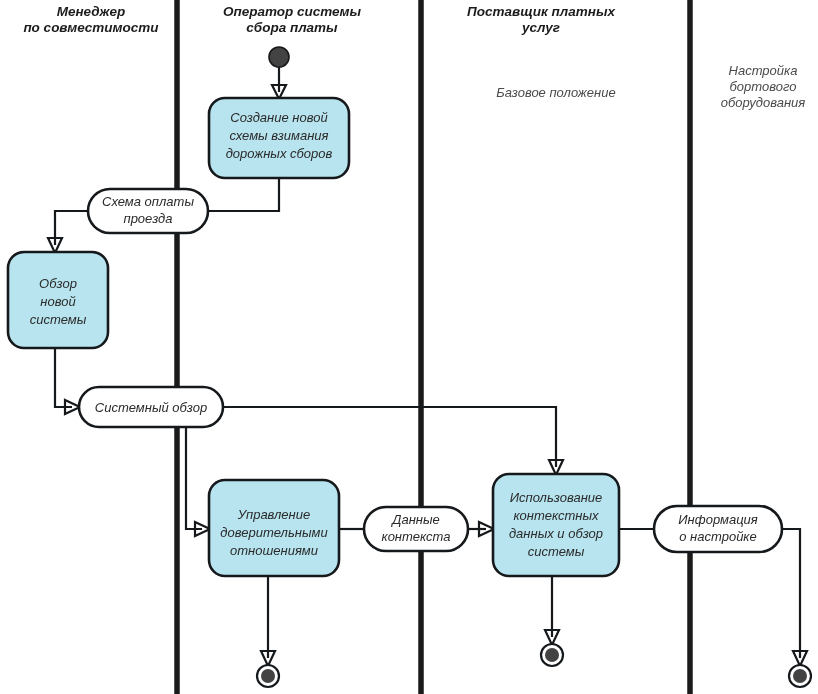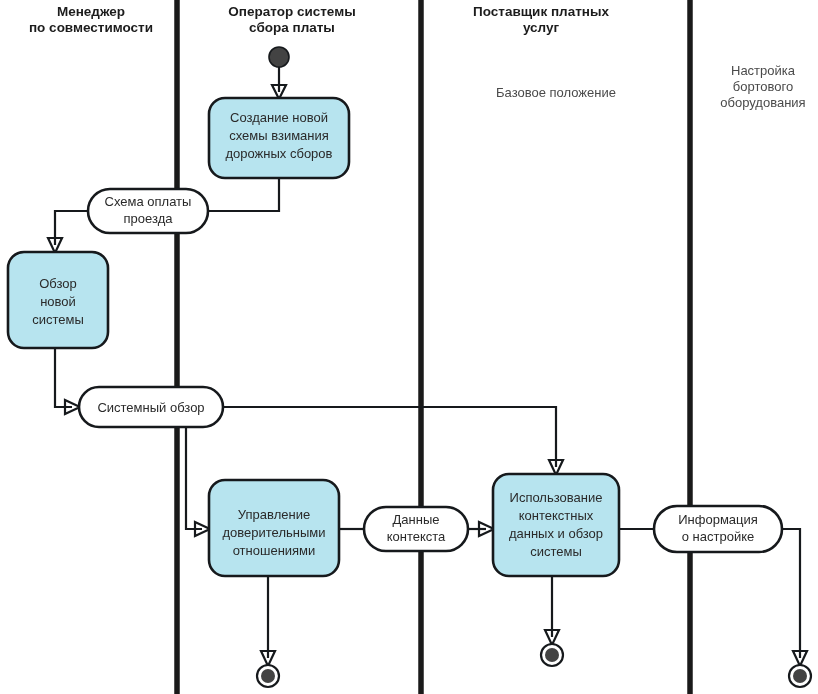--- a/index.html
+++ b/index.html
@@ -11,20 +11,21 @@
   body {
     width: 818px;
     height: 694px;
     font-family: "Liberation Sans", sans-serif;
     overflow: hidden;
   }
   #diagram-root {
     position: relative;
     width: 818px;
     height: 694px;
+    font-style: italic;
   }
   svg#activity-diagram {
     display: block;
     width: 818px;
     height: 694px;
   }
   .lane-divider {
     stroke: #1a1a1a;
     stroke-width: 5.5;
     stroke-linecap: butt;

